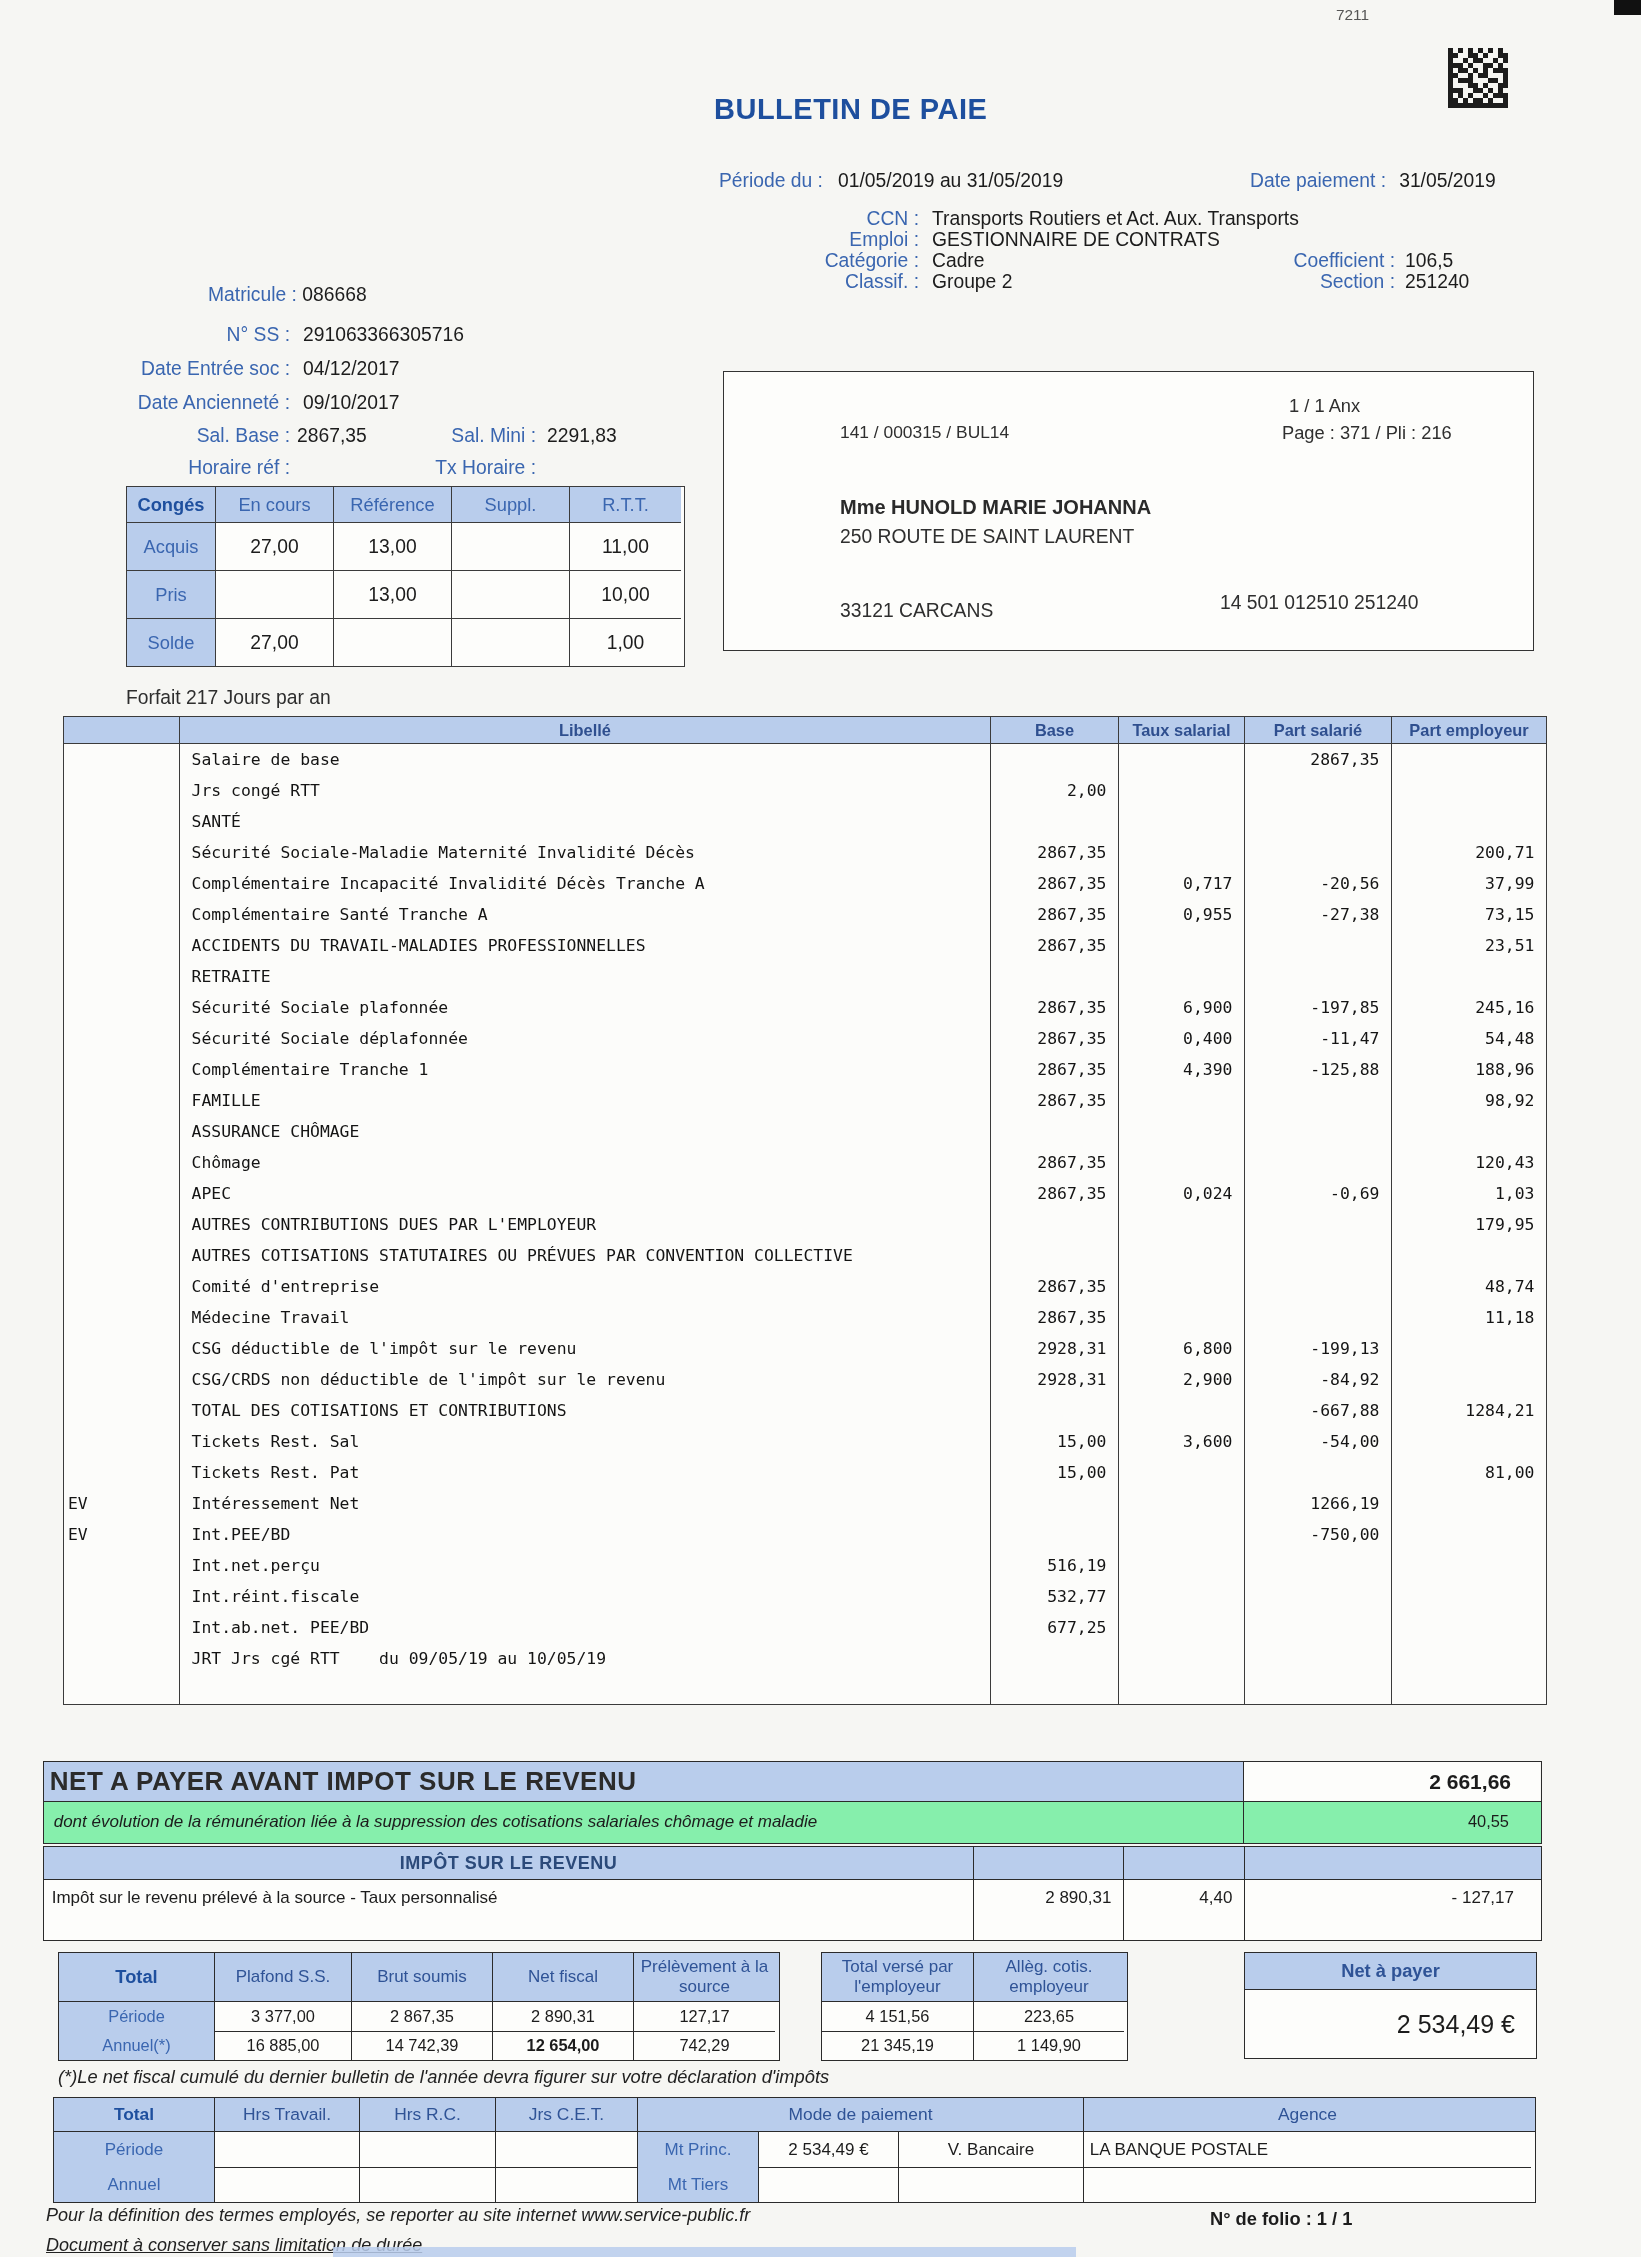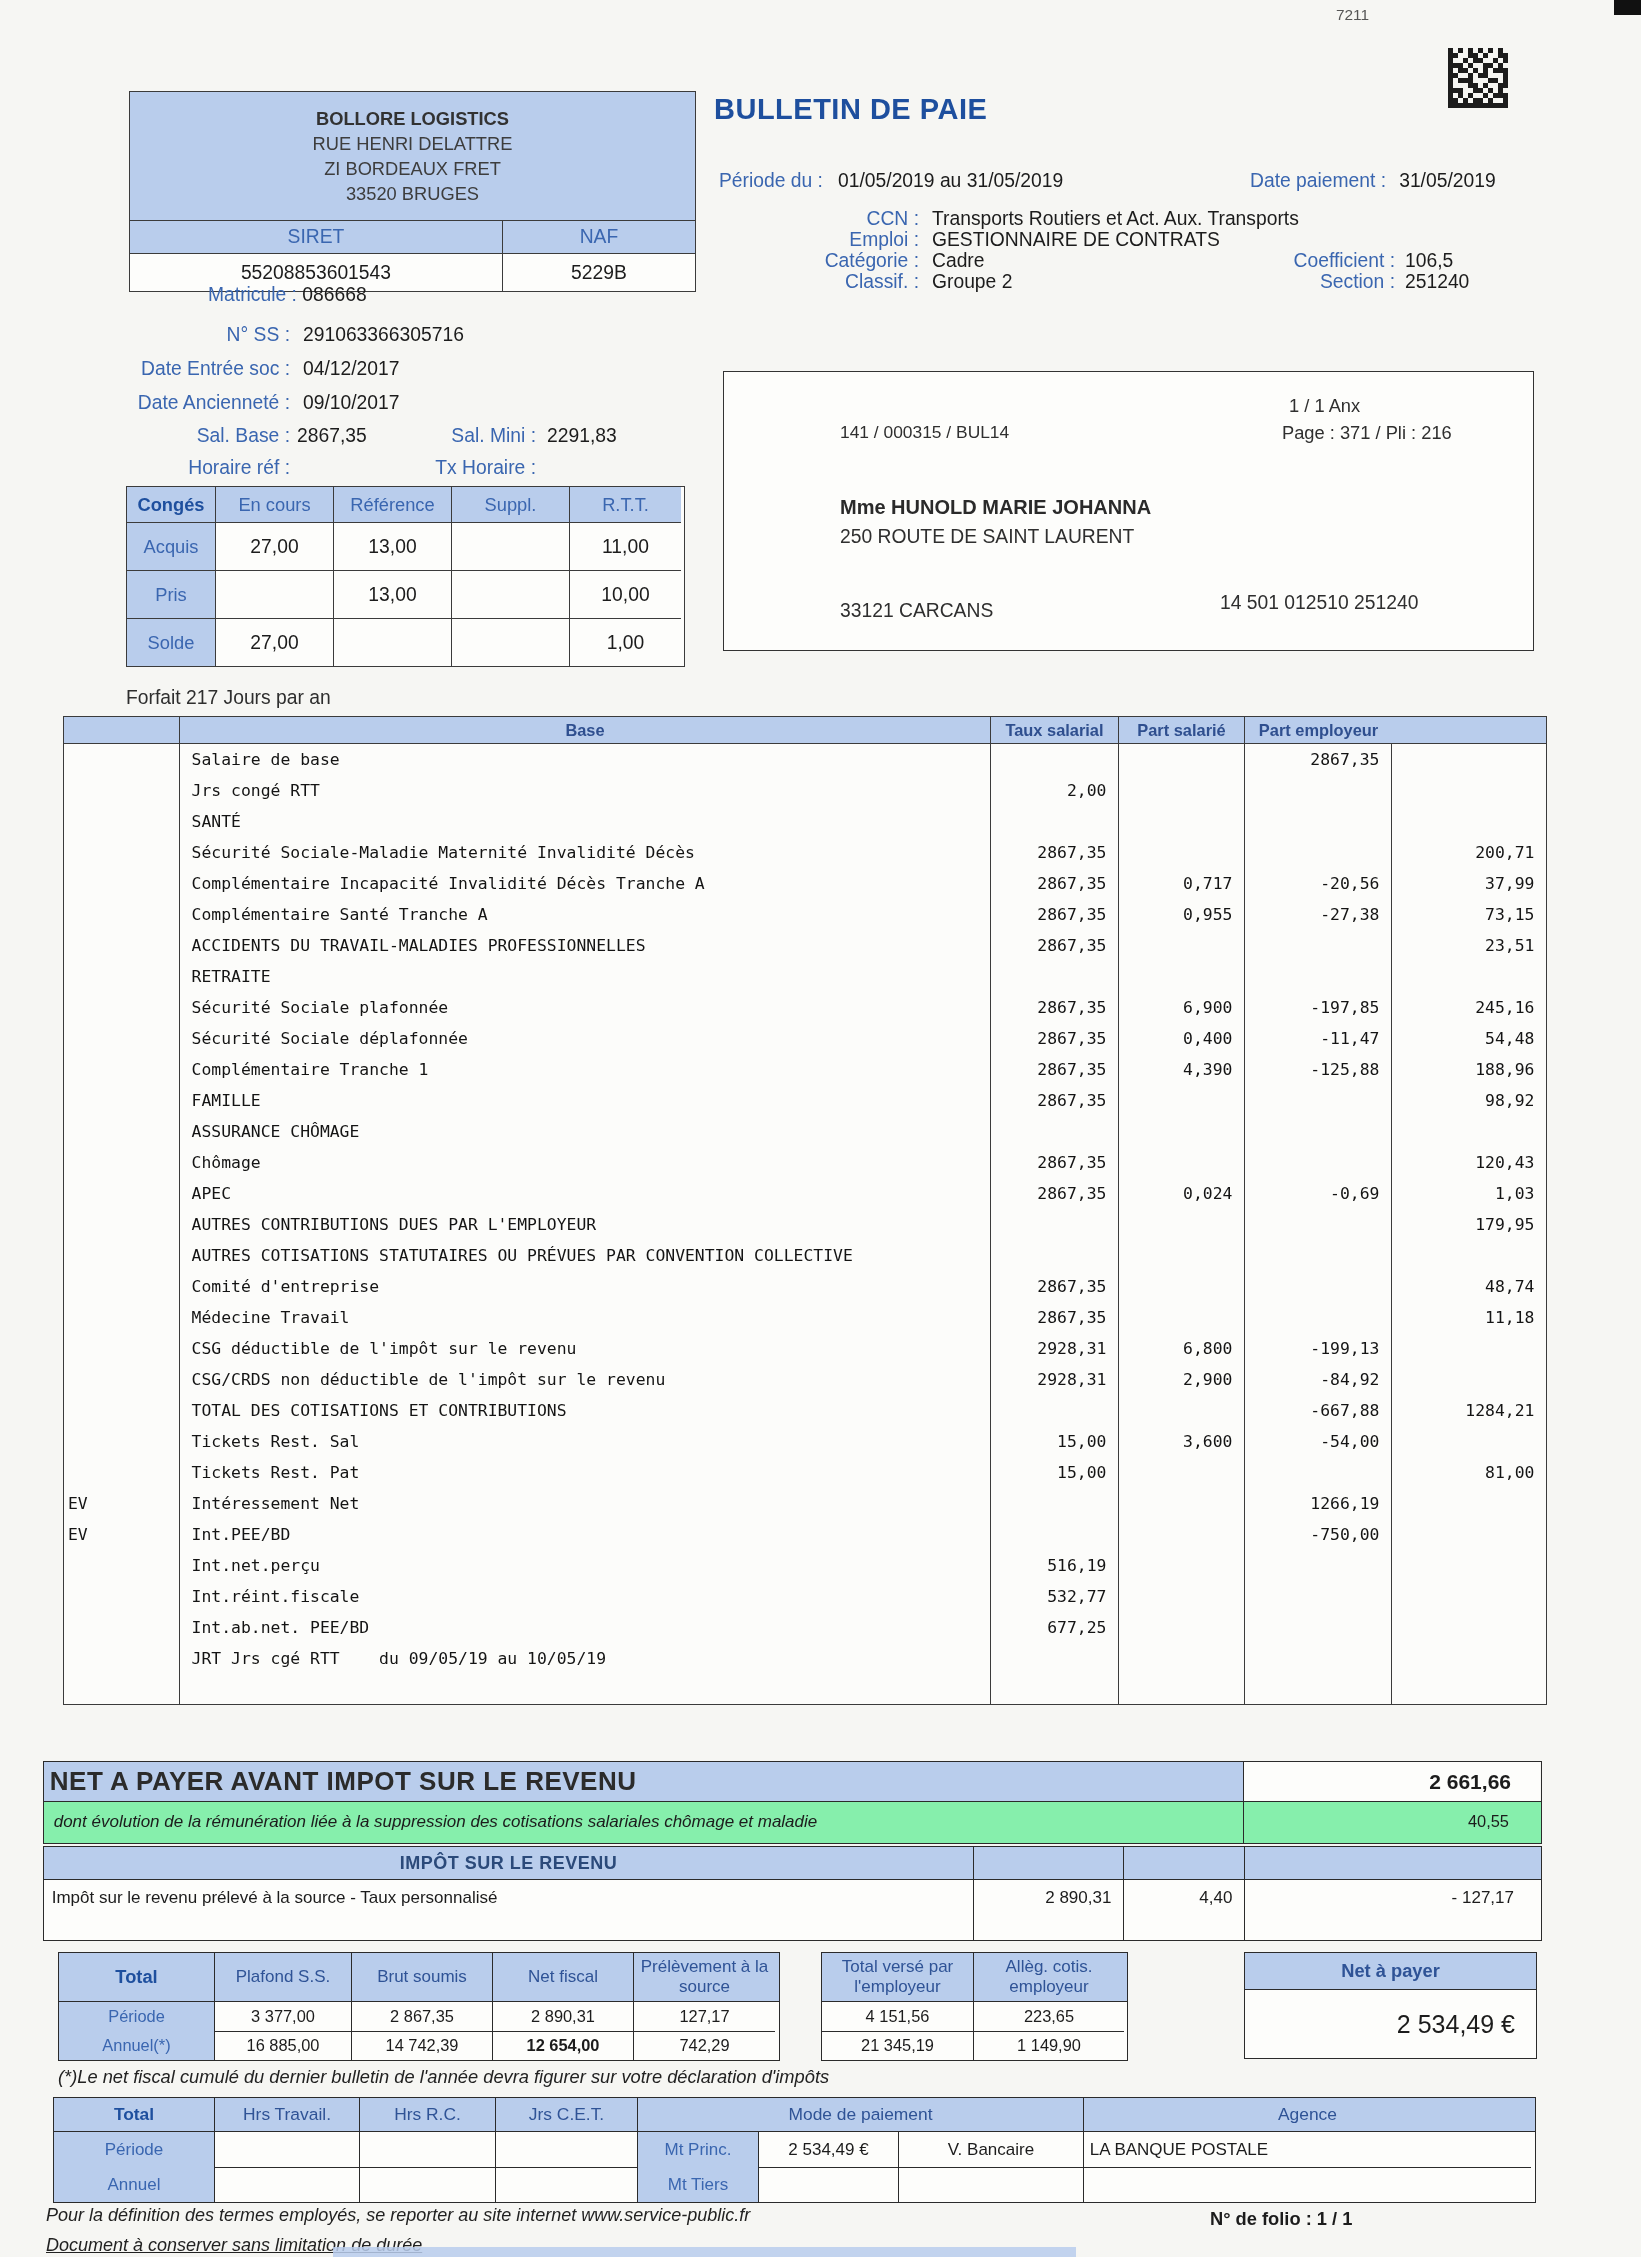--- a/index.html
+++ b/index.html
@@ -139,36 +139,20 @@
   #folio{left:1210px;top:2208px;font-size:18.3px;font-weight:bold;color:#1c1c1c;}
 </style>
 </head>
 <body>
 
 <div id="page">
 
   <div class="abs" id="corner-mark"></div>
   <div class="abs" id="corner-code">7211</div>
 
-  <div class="abs" id="employer-box">
-    <div id="employer-address">
-      <div class="name">BOLLORE LOGISTICS</div>
-      <div>RUE HENRI DELATTRE</div>
-      <div>ZI BORDEAUX FRET</div>
-      <div>33520 BRUGES</div>
-    </div>
-    <div class="id-row" id="employer-id-head">
-      <div>SIRET</div>
-      <div>NAF</div>
-    </div>
-    <div class="id-row" id="employer-id-val">
-      <div>55208853601543</div>
-      <div>5229B</div>
-    </div>
-  </div>
   <div class="abs" id="matricule-line">
     <span class="lbl">Matricule :</span>
     <span class="ink">086668</span>
   </div>
 
   <div class="abs" id="doc-title">BULLETIN DE PAIE</div>
   <svg class="abs" id="qr" viewBox="0 0 12 12">
       <rect x="0" y="0" width="1" height="1" fill="#1d1d1d"></rect>
       <rect x="2" y="0" width="1" height="1" fill="#1d1d1d"></rect>
       <rect x="4" y="0" width="1" height="1" fill="#1d1d1d"></rect>
@@ -332,20 +316,21 @@
     <div class="abs" style="left:558px;top:50px;font-size:18.3px;color:#2f2f2f;">Page : 371 / Pli : 216</div>
     <div class="abs" style="left:116px;top:124px;font-size:20px;font-weight:bold;color:#2a2a2a;">Mme HUNOLD MARIE JOHANNA</div>
     <div class="abs" style="left:116px;top:154px;font-size:19.3px;color:#2f2f2f;">250 ROUTE DE SAINT LAURENT</div>
     <div class="abs" style="left:116px;top:228px;font-size:19.3px;color:#2f2f2f;">33121 CARCANS</div>
     <div class="abs" style="left:496px;top:220px;font-size:19.3px;color:#2f2f2f;">14 501 012510 251240</div>
   </div>
 
   <div class="abs" id="main-table">
     <div id="main-head">
       <div></div>
+      <div>Libellé</div>
       <div>Base</div>
       <div>Taux salarial</div>
       <div>Part salarié</div>
       <div>Part employeur</div>
     </div>
     <div id="main-rows">
         <div class="mrow">
           <div class="mcell ev"></div>
           <div class="mcell lib">Salaire de base</div>
           <div class="mcell num"></div>

